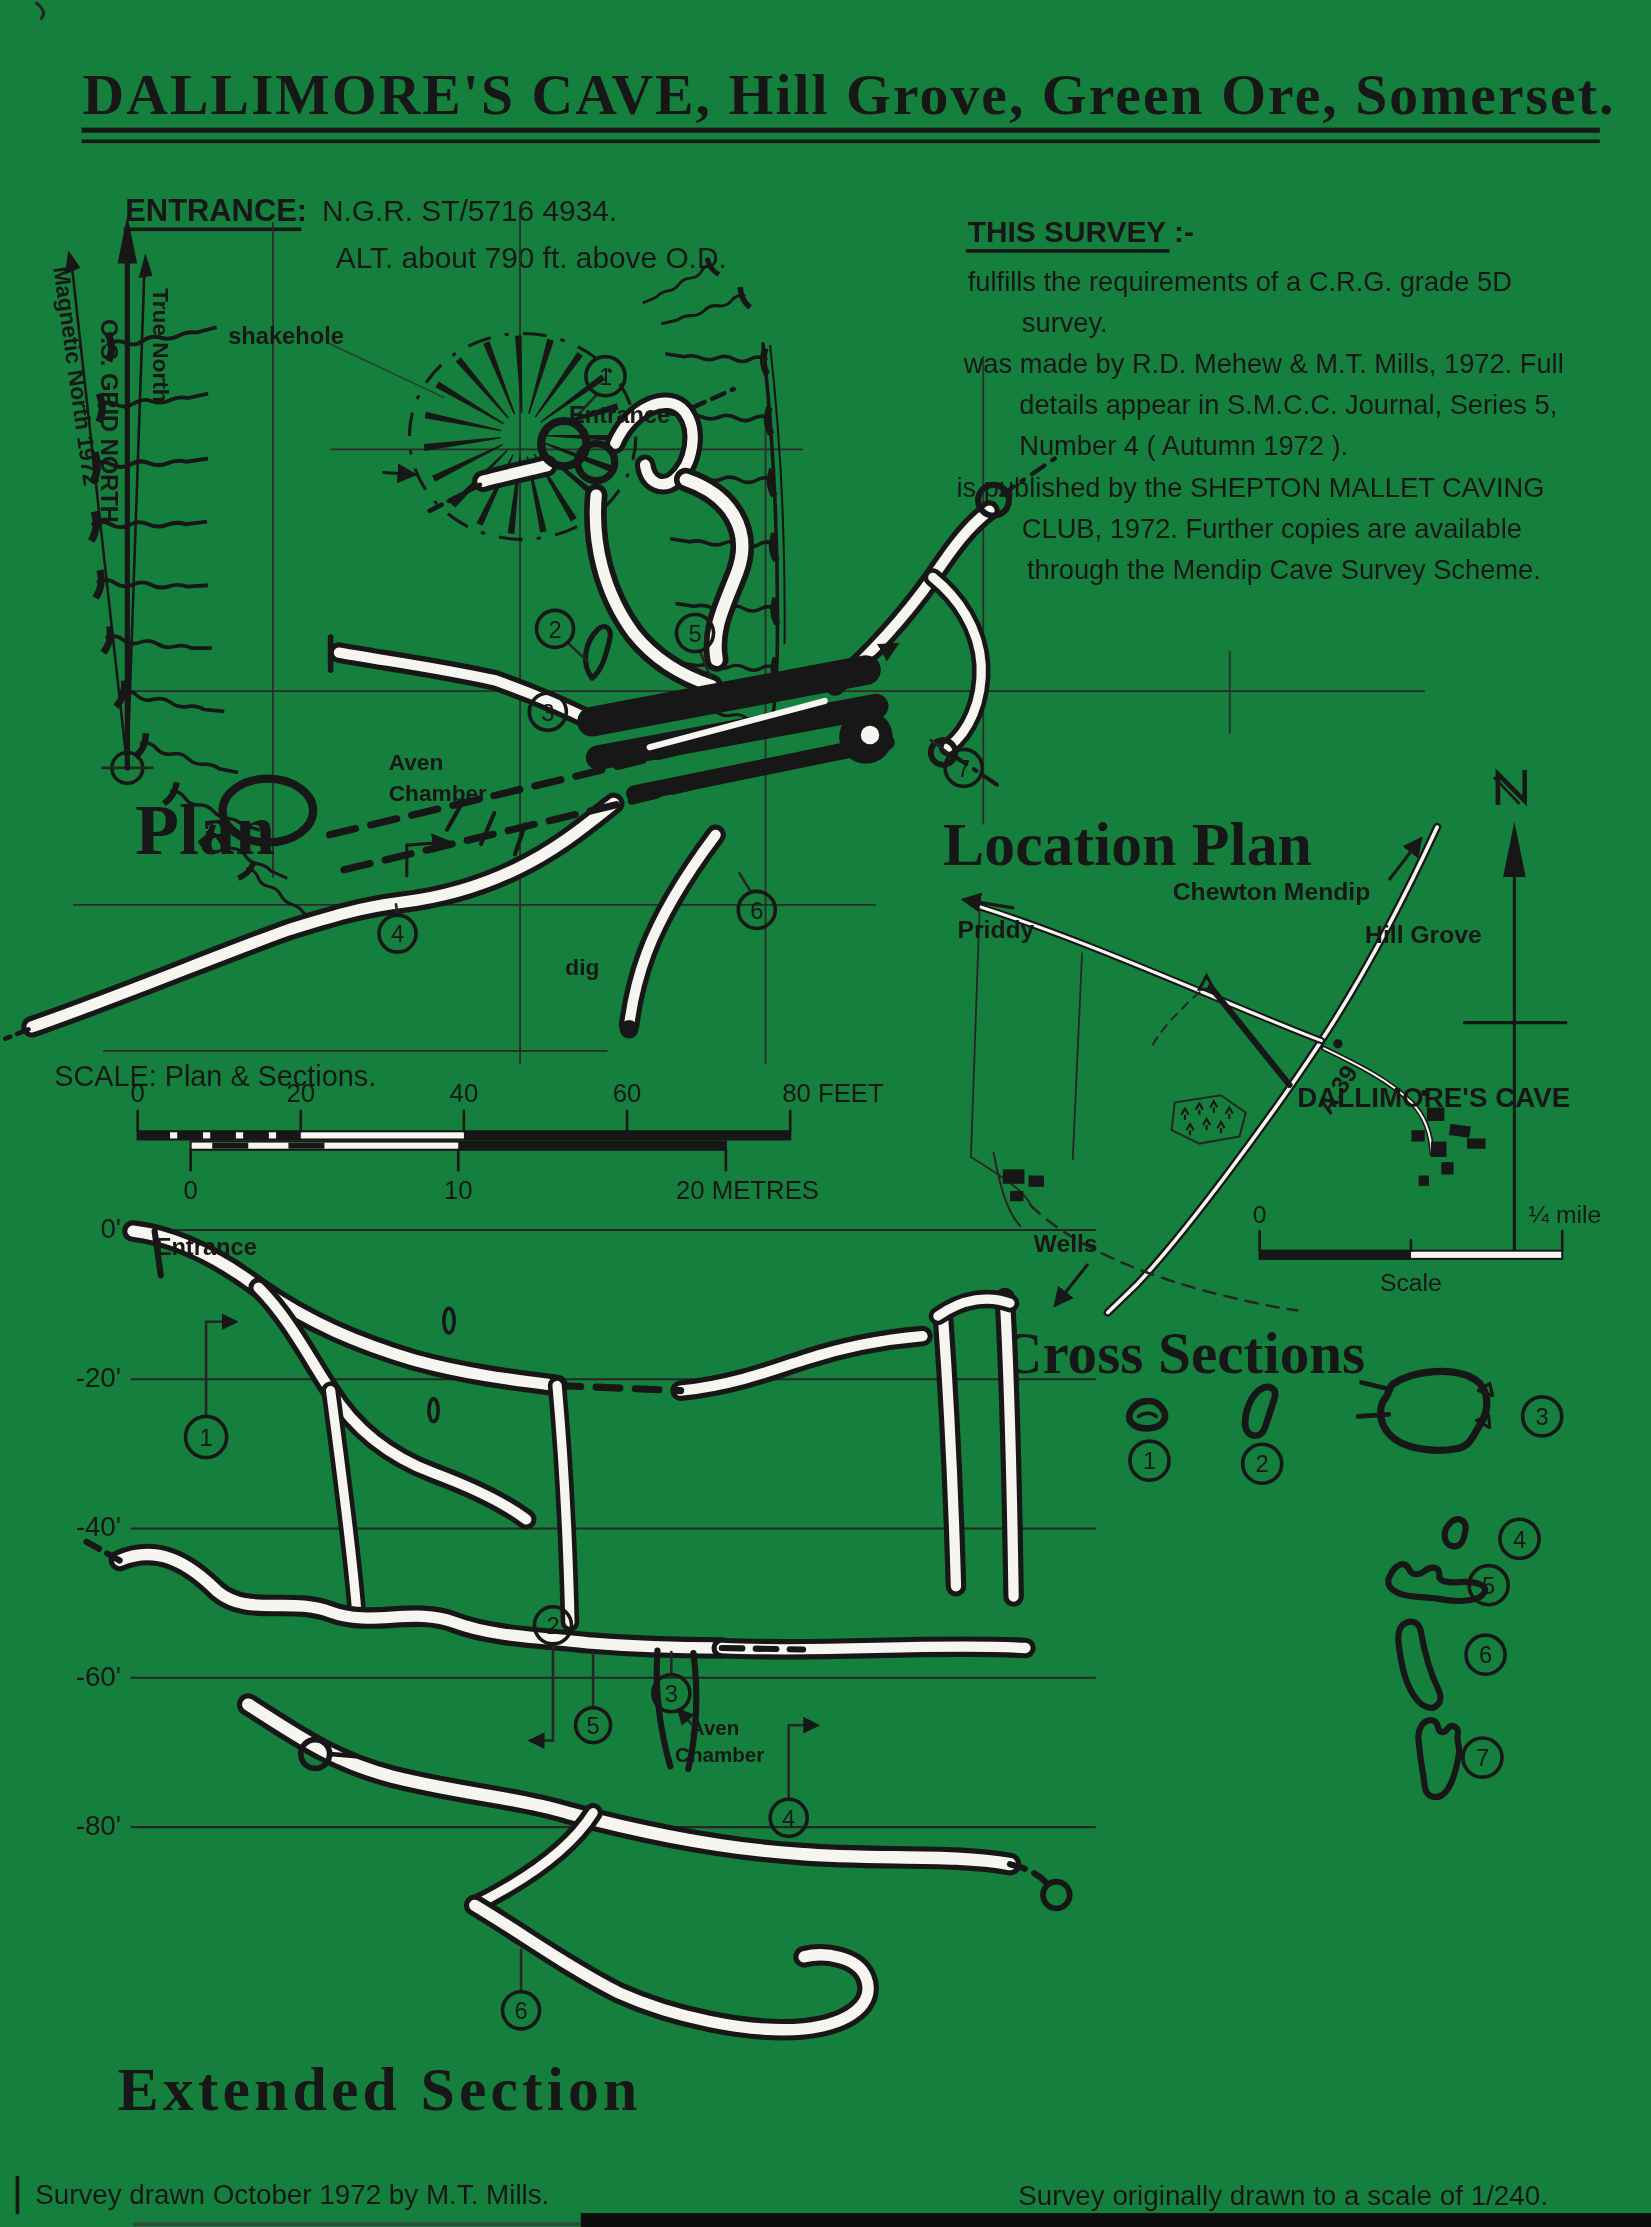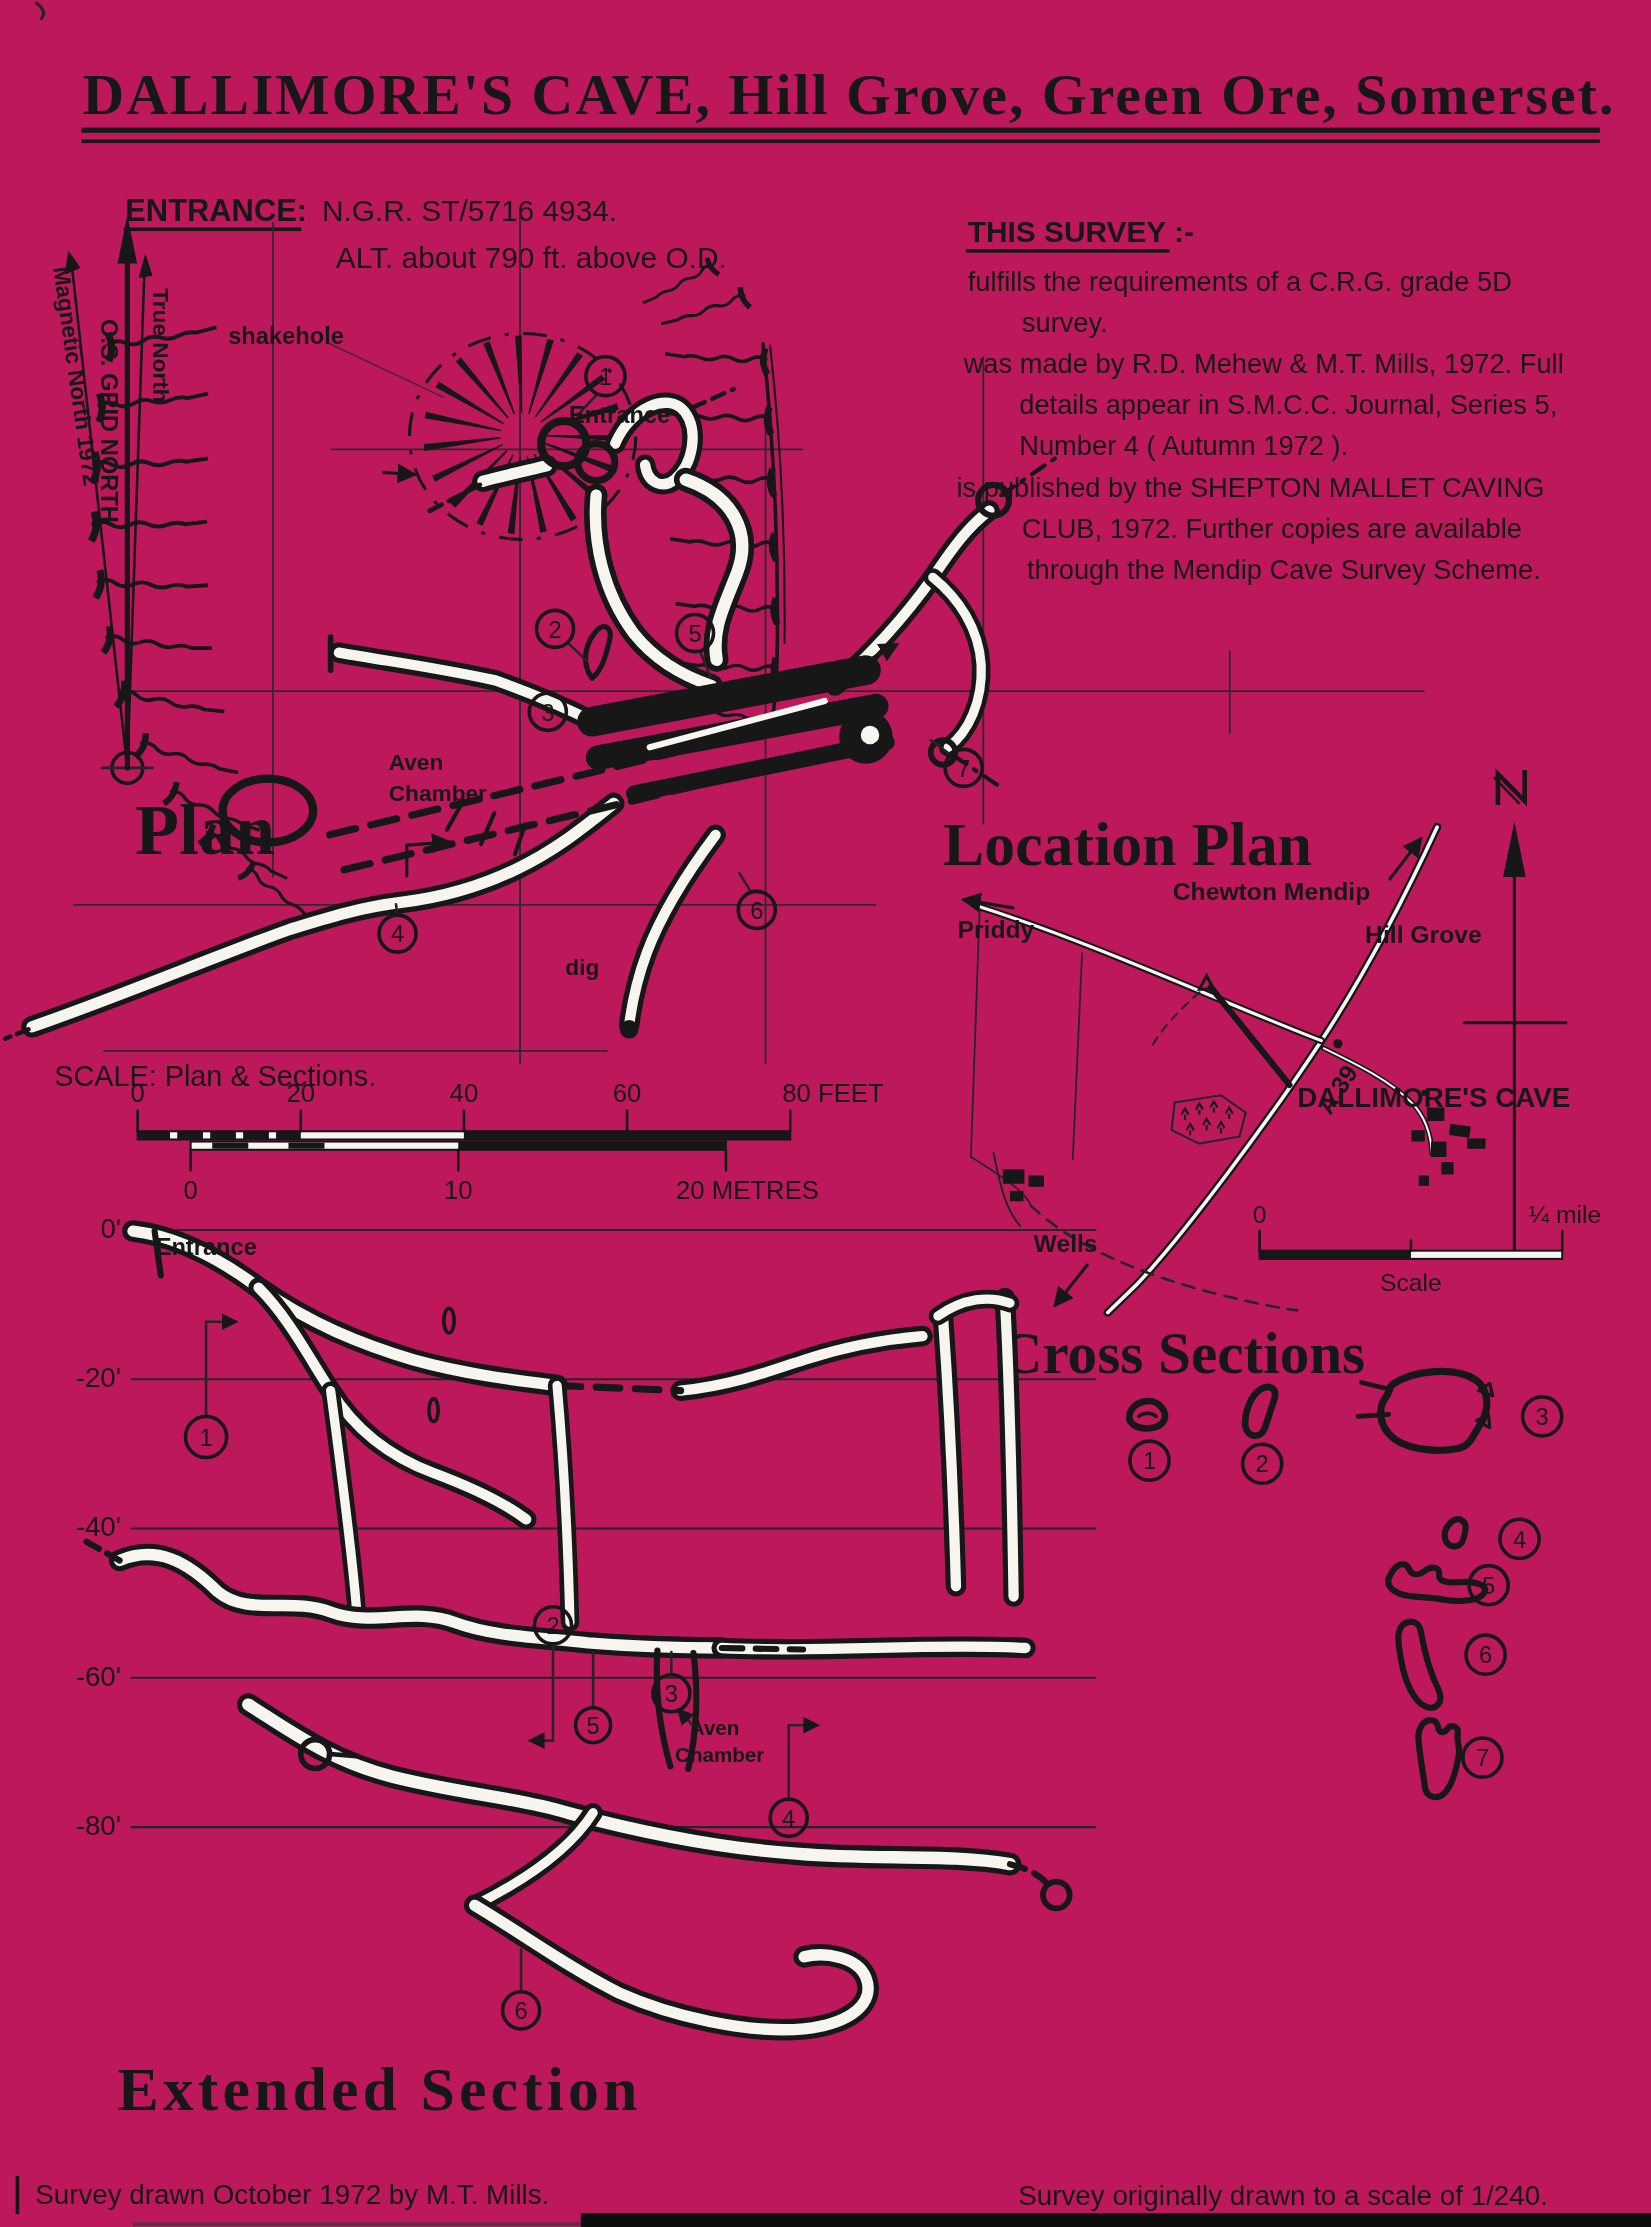--- a/index.html
+++ b/index.html
@@ -1,16 +1,16 @@
 <!DOCTYPE html>
 <html style="font-size:8.2px"><head>
 <meta charset="utf-8">
 <style>
   html,body{margin:0;padding:0;background:#e8e6e1;}
-  #page{position:relative;width:1652px;height:2227px;background:#be185d;overflow:hidden;}
+  #page{position:relative;width:1652px;height:2227px;background:#15803d;overflow:hidden;}
   svg{position:absolute;left:0;top:0;}
   text{fill:#171717;}
   .serif{font-family:"Liberation Serif",serif;font-weight:bold;}
   .hand{font-family:"Liberation Sans",sans-serif;font-weight:bold;}
   .handr{font-family:"Liberation Sans",sans-serif;font-weight:normal;}
   .po{fill:none;stroke:#171717;stroke-linecap:round;stroke-linejoin:round;}
   .pi{fill:none;stroke:#f7f5f0;stroke-linecap:round;stroke-linejoin:round;}
   .thin{fill:none;stroke:#252525;stroke-linecap:round;}
   .grid{stroke:#2b2b2b;stroke-width:3.5;}
   .blk{fill:#171717;}

